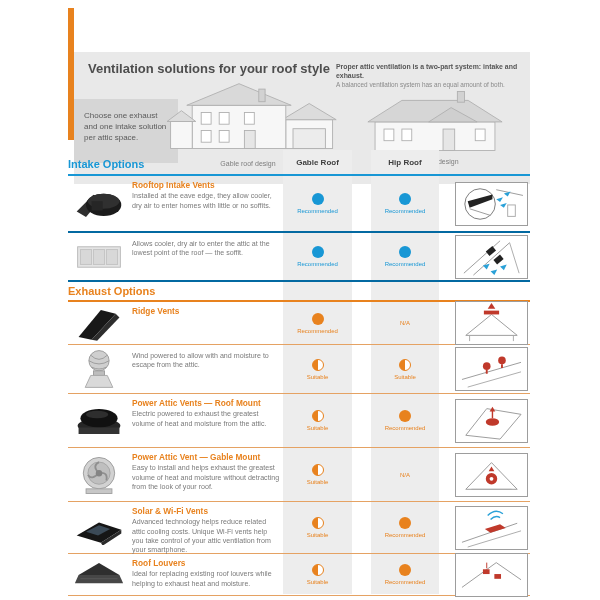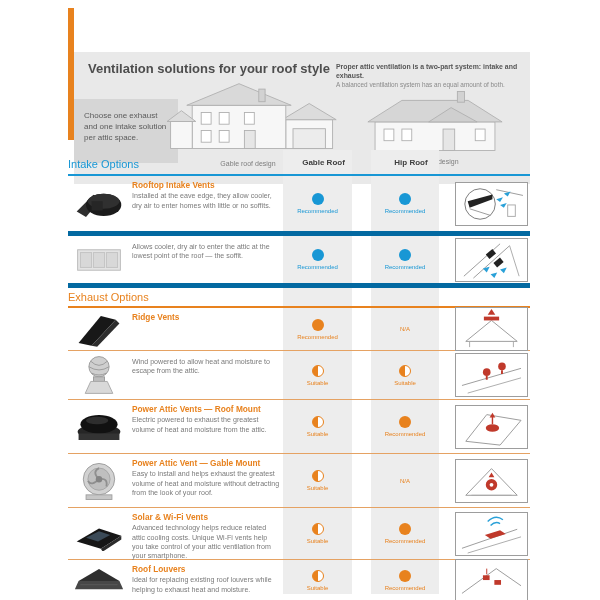--- a/index.html
+++ b/index.html
@@ -22,32 +22,32 @@
   .fig-caption{font-size:7px;color:#7d7d7d;margin-top:2px;}
   .house-svg{display:block;margin:0 auto;}
 
   
   .vent-table{position:absolute;left:68px;top:150px;width:462px;height:444px;}
   .band{position:absolute;top:0;bottom:0;background:#ededed;}
   .band-gable{left:215px;width:69px;}
   .band-hip{left:303px;width:68px;}
 
   .thead{position:relative;height:24px;border-bottom:2px solid #1897d5;}
-  .sec-title{font-size:11px;font-weight:normal;}
+  .sec-title{font-size:11px;font-weight:bold;}
   .sec-title-intake{position:absolute;left:0;bottom:4px;color:#1897d5;}
   .colhead{position:absolute;top:0;bottom:0;display:flex;align-items:center;justify-content:center;
-    font-size:8px;font-weight:bold;color:#3f3f3f;margin-left:6px;}
+    font-size:8px;font-weight:bold;color:#3f3f3f;}
   .colhead-gable{left:215px;width:69px;}
   .colhead-hip{left:303px;width:68px;}
 
   .exhaust-head{position:relative;height:18px;border-bottom:2px solid #e8821e;}
   .sec-title-exhaust{position:absolute;left:0;bottom:3px;color:#e8821e;}
 
   .row{position:relative;}
-  .row-intake{border-bottom:5px solid #0369a1;}
+  .row-intake{border-bottom:2px solid #0369a1;}
   .row-exhaust{border-bottom:1px solid #e5a263;}
   .r1{height:55px;} .r2{height:47px;} .r3{height:42px;} .r4{height:48px;}
   .r5{height:53px;} .r6{height:53px;} .r7{height:41px;} .r8{height:51px;}
 
   .cell-img{position:absolute;left:2px;top:0;bottom:0;width:58px;display:flex;align-items:center;justify-content:center;}
   .cell-text{position:absolute;left:64px;top:5px;width:148px;}
   .row-title{font-size:8.3px;font-weight:bold;color:#e8821e;line-height:1.2;}
   .row-desc{font-size:7.1px;color:#7a7a7a;line-height:1.3;margin-top:1.5px;}
 
   .cell-status{position:absolute;top:0;bottom:0;display:flex;flex-direction:column;align-items:center;justify-content:center;gap:3px;}
@@ -239,21 +239,21 @@
   <div class="row row-exhaust r4">
     <div class="cell-img">
       <svg width="46" height="42" viewBox="0 0 50 44">
         <circle cx="25" cy="13" r="11" fill="#cfcfcf" stroke="#9a9a9a"></circle>
         <path d="M16,7 Q25,16 34,7 M14,13 Q25,20 36,13 M17,20 Q25,24 33,20" stroke="#9a9a9a" fill="none"></path>
         <rect x="19" y="24" width="12" height="5" fill="#bdbdbd" stroke="#9a9a9a"></rect>
         <polygon points="10,42 40,42 34,29 16,29" fill="#d9d9d9" stroke="#a8a8a8"></polygon>
       </svg>
     </div>
     <div class="cell-text">
-      <div class="row-desc">Wind powered to allow heat and moisture to escape from the attic.</div>
+      <div class="row-desc">Wind powered to allow with and moisture to escape from the attic.</div>
     </div>
     <div class="cell-status cell-gable">
       <div class="dot" data-dot="half"></div>
       <div class="dot-label">Suitable</div>
     </div>
     <div class="cell-status cell-hip">
       <div class="dot" data-dot="half"></div>
       <div class="dot-label">Suitable</div>
     </div>
     <div class="cell-thumb">

